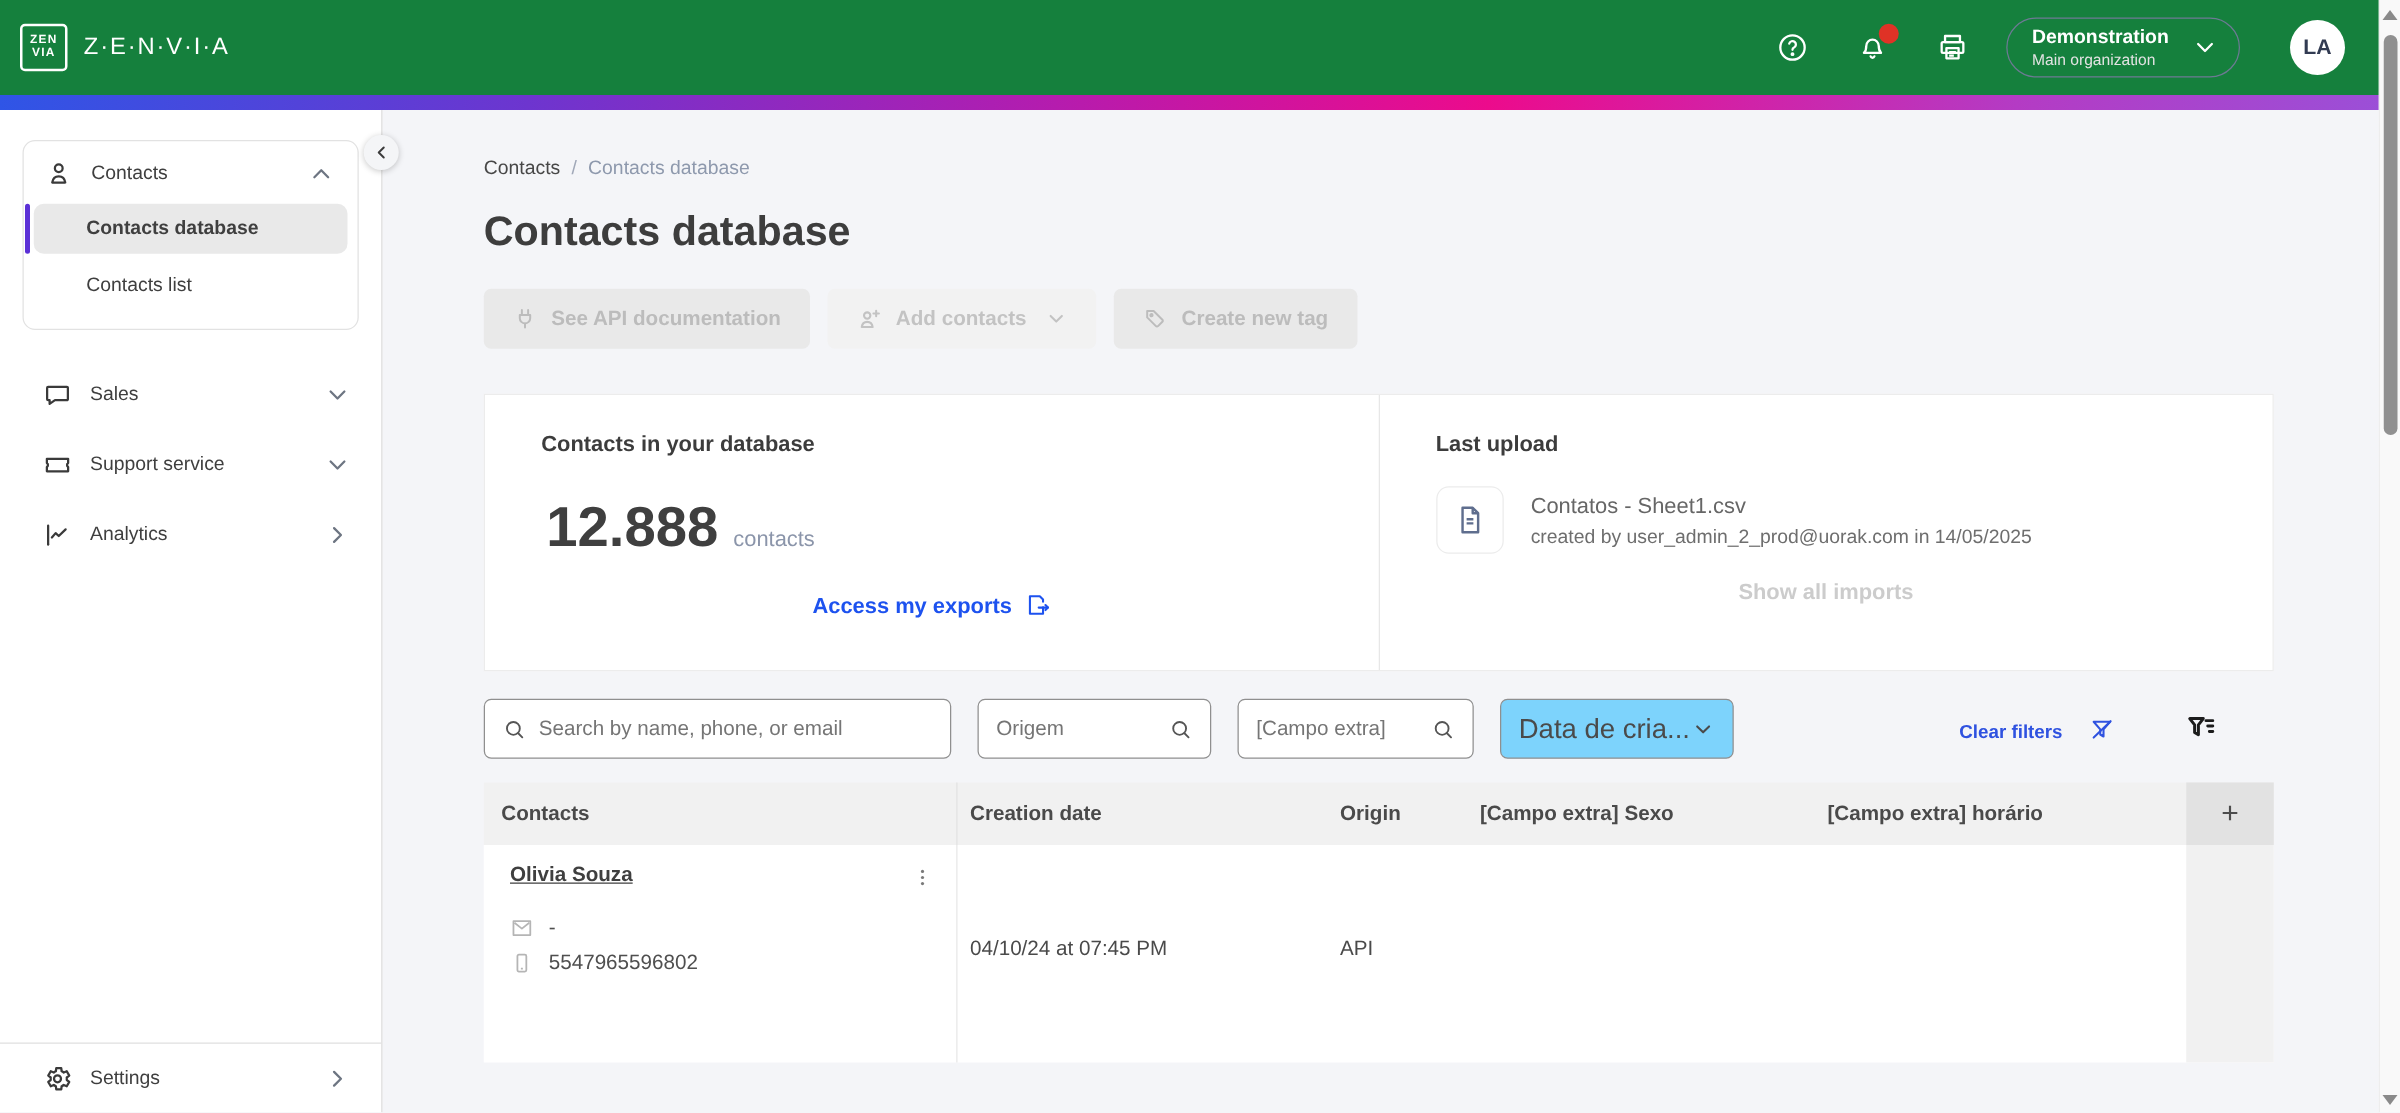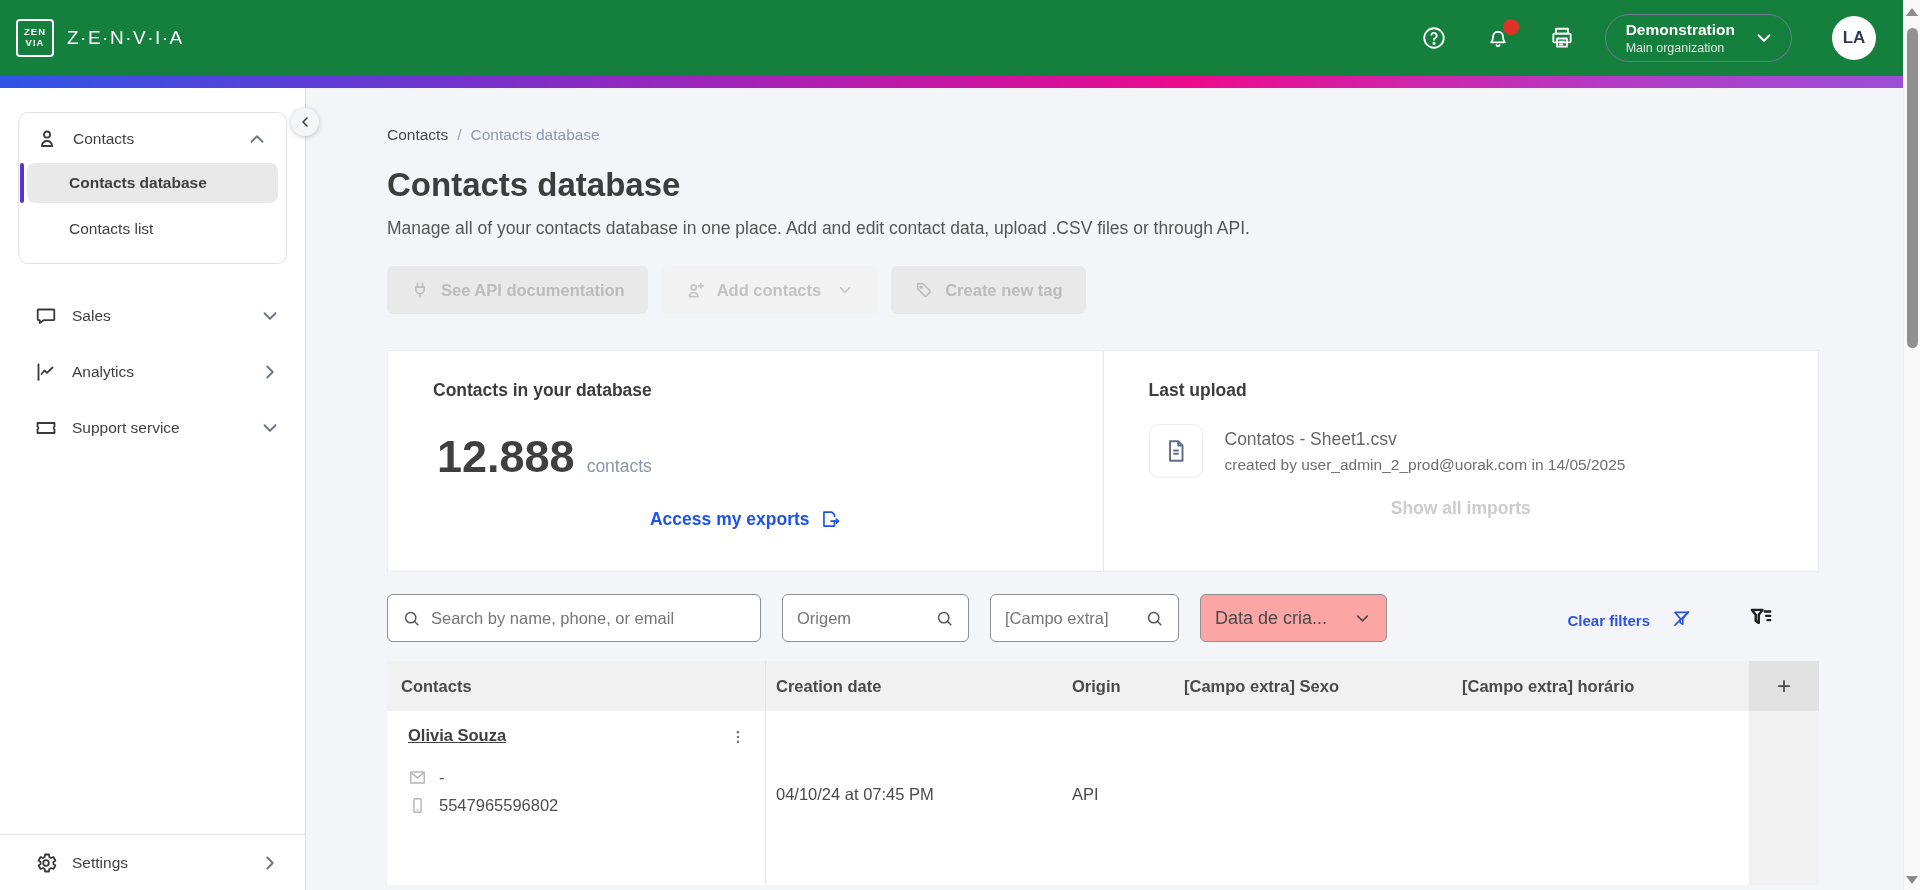--- a/index.html
+++ b/index.html
@@ -70,21 +70,21 @@
   .file-meta { font-size:15.5px; color:#6e6e6e; margin-top:6px; }
   .show-all { margin-top:20px; text-align:center; color:#cccccc; font-weight:700; font-size:17.5px; }
 
   .filters { margin-top:22px; display:flex; align-items:center; width:1432px; }
   .input-wrap { height:48px; border:1px solid #8f8f8f; border-radius:6px; background:#fff; display:flex; align-items:center; padding:0 14px; gap:10px; color:#555; }
   .input-wrap input { border:none; outline:none; font-size:16.5px; color:#444; width:100%; font-family:inherit; background:transparent; }
   .input-wrap input::placeholder { color:#757575; opacity:1; }
   .w-search { width:374px; }
   .w-origem { width:187px; margin-left:21px; }
   .w-campo { width:189px; margin-left:21px; }
-  .select-wrap { width:187px; margin-left:21px; height:48px; border:1px solid #8f8f8f; border-radius:6px; background:#fca5a5; display:flex; align-items:center; justify-content:space-between; padding:0 14px; font-size:18px; color:#4a4a4a; cursor:pointer; }
+  .select-wrap { width:187px; margin-left:21px; height:48px; border:1px solid #8f8f8f; border-radius:6px; background:#7dd3fc; display:flex; align-items:center; justify-content:space-between; padding:0 14px; font-size:22px; color:#4a4a4a; cursor:pointer; }
   .clear-link { margin-left:auto; display:flex; align-items:flex-end; gap:21px; color:#2f52e0; font-weight:700; font-size:15px; cursor:pointer; }
   .filter-btn { margin:0 45px 0 56px; color:#1c1c1c; background:none; border:none; cursor:pointer; }
 
   .table { margin-top:19px; width:1432px; }
   .thead { display:flex; height:50px; background:#f1f1f1; font-weight:700; font-size:16.5px; color:#4a4a4a; align-items:center; }
   .th { padding-left:12px; }
   .th.c1 { width:379px; padding-left:14px; border-right:1px solid #e2e2e2; height:50px; display:flex; align-items:center; }
   .th.c2 { width:294px; padding-left:10px; }
   .th.c3 { width:112px; }
   .th.c4 { width:278px; }
@@ -191,44 +191,44 @@
       <span>Sales</span>
       <span class="chev">
         <svg width="22" height="22" viewBox="0 0 24 24" fill="none" stroke="currentColor" stroke-width="2" stroke-linecap="round" stroke-linejoin="round">
             <polyline points="6 9 12 15 18 9"></polyline>
           </svg>
       </span>
     </div>
 
     <div class="nav-item" style="margin-top:12px;">
       <span class="nav-icon">
+        <svg width="24" height="24" viewBox="0 0 24 24" fill="none" stroke="currentColor" stroke-width="1.8" stroke-linejoin="round">
+            <path d="M3.5 7h17v3.4a1.9 1.9 0 0 0 0 3.2V17h-17v-3.4a1.9 1.9 0 0 0 0-3.2z"></path>
+          </svg>
+      </span>
+      <span>Support service</span>
+      <span class="chev">
+        <svg width="22" height="22" viewBox="0 0 24 24" fill="none" stroke="currentColor" stroke-width="2" stroke-linecap="round" stroke-linejoin="round">
+            <polyline points="6 9 12 15 18 9"></polyline>
+          </svg>
+      </span>
+    </div>
+
+    <div class="nav-item" style="margin-top:12px;">
+      <span class="nav-icon">
         <svg width="24" height="24" viewBox="0 0 24 24" fill="none" stroke="currentColor" stroke-width="1.8" stroke-linecap="round" stroke-linejoin="round">
             <path d="M4.5 4.5v15"></path>
             <polyline points="7.5 14 10.5 10.5 13 12.8 18.5 7.5"></polyline>
             <path d="M4.5 19.5h.01"></path>
           </svg>
       </span>
       <span>Analytics</span>
       <span class="chev">
         <svg width="22" height="22" viewBox="0 0 24 24" fill="none" stroke="currentColor" stroke-width="2" stroke-linecap="round" stroke-linejoin="round">
             <polyline points="9 6 15 12 9 18"></polyline>
-          </svg>
-      </span>
-    </div>
-
-    <div class="nav-item" style="margin-top:12px;">
-      <span class="nav-icon">
-        <svg width="24" height="24" viewBox="0 0 24 24" fill="none" stroke="currentColor" stroke-width="1.8" stroke-linejoin="round">
-            <path d="M3.5 7h17v3.4a1.9 1.9 0 0 0 0 3.2V17h-17v-3.4a1.9 1.9 0 0 0 0-3.2z"></path>
-          </svg>
-      </span>
-      <span>Support service</span>
-      <span class="chev">
-        <svg width="22" height="22" viewBox="0 0 24 24" fill="none" stroke="currentColor" stroke-width="2" stroke-linecap="round" stroke-linejoin="round">
-            <polyline points="6 9 12 15 18 9"></polyline>
           </svg>
       </span>
     </div>
 
     <div class="sidebar-spacer"></div>
 
     <div class="settings-row">
       <span class="nav-icon">
         <svg width="24" height="24" viewBox="0 0 24 24" fill="none" stroke="currentColor" stroke-width="1.8" stroke-linejoin="round">
             <path d="M19.4 13a7.5 7.5 0 0 0 0-2l2-1.5-2-3.5-2.4 1a7.5 7.5 0 0 0-1.7-1L15 3.5h-4l-.3 2.5a7.5 7.5 0 0 0-1.7 1l-2.4-1-2 3.5L6.6 11a7.5 7.5 0 0 0 0 2l-2 1.5 2 3.5 2.4-1a7.5 7.5 0 0 0 1.7 1l.3 2.5h4l.3-2.5a7.5 7.5 0 0 0 1.7-1l2.4 1 2-3.5z"></path>
@@ -246,21 +246,20 @@
 
   <main class="main">
     <div class="content">
       <nav class="breadcrumb">
         <span class="bc-parent">Contacts</span>
         <span class="bc-sep">/</span>
         <span class="bc-current">Contacts database</span>
       </nav>
 
       <h1 class="page-title">Contacts database</h1>
-      <p class="page-subtitle">Manage all of your contacts database in one place. Add and edit contact data, upload .CSV files or through API.</p>
 
       <div class="actions">
         <button class="btn" disabled="">
           <span>
             <svg width="20" height="20" viewBox="0 0 24 24" fill="none" stroke="currentColor" stroke-width="1.9" stroke-linecap="round" stroke-linejoin="round">
                 <path d="M9 3.5v5M15 3.5v5"></path>
                 <path d="M7 8.5h10v3a5 5 0 0 1-10 0z"></path>
                 <path d="M12 16.5v4"></path>
               </svg>
           </span>

